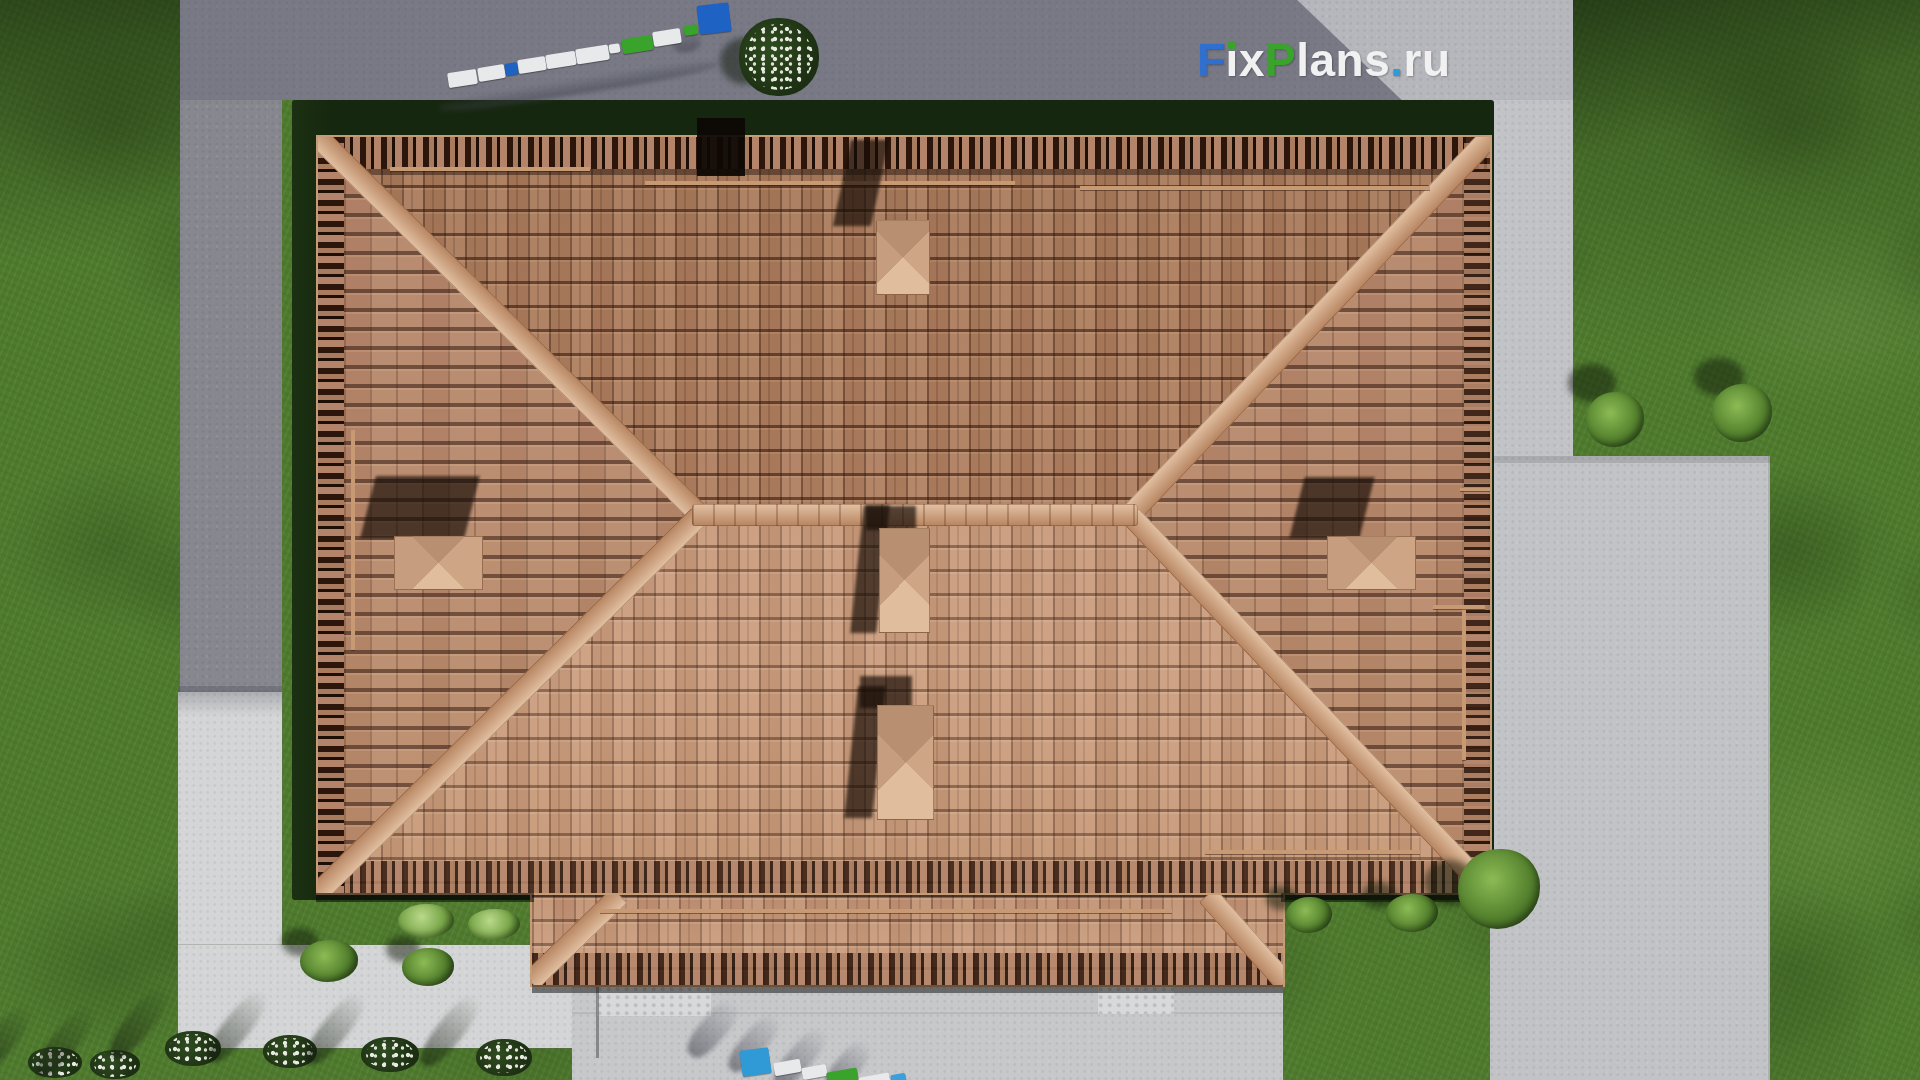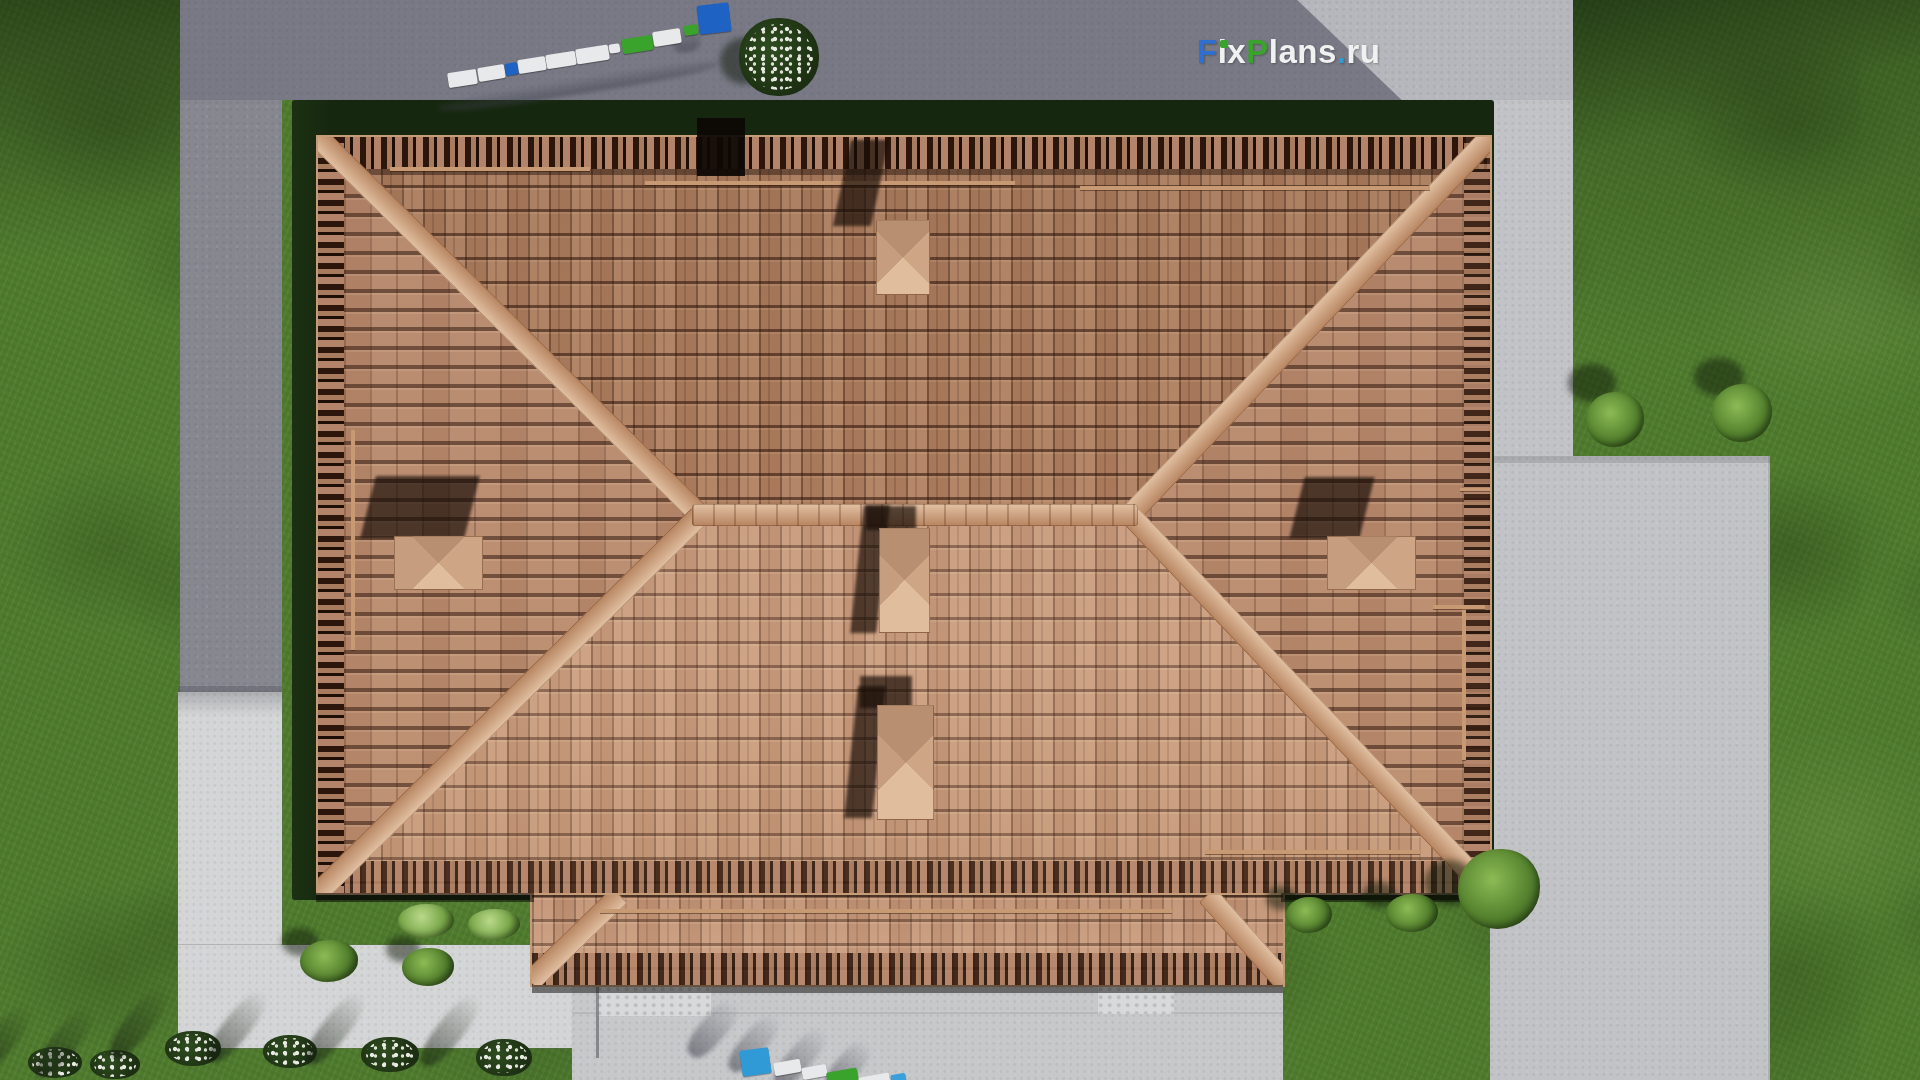--- a/index.html
+++ b/index.html
@@ -65,21 +65,21 @@
   .fbush::after{content:'';position:absolute;inset:8%;border-radius:50%;opacity:.95;
     background-image:radial-gradient(circle, #f3f4ee 0 1.6px, transparent 2.6px),
       radial-gradient(circle, #e8eadf 0 1.3px, transparent 2.1px);
     background-size:12px 10px, 9px 8px;background-position:0 0,5px 4px;}
   .fshd{position:absolute;width:26px;height:86px;border-radius:45%;
     background:linear-gradient(to top, rgba(20,30,16,.55), rgba(20,30,16,0));
     transform:rotate(38deg);filter:blur(2px);}
   .obj{position:absolute;border-radius:2px;box-shadow:0 1px 1px rgba(0,0,0,.35);}
   .streak{position:absolute;background:linear-gradient(to top, rgba(62,64,76,.55), rgba(62,64,76,0));
     transform:rotate(40deg);filter:blur(2px);border-radius:40%;}
-  #logo{position:absolute;left:1197px;top:33px;font-size:33px;font-weight:bold;letter-spacing:.5px;
+  #logo{position:absolute;left:1197px;top:33px;font-size:46px;font-weight:bold;letter-spacing:.5px;
     text-shadow:1px 1px 2px rgba(0,0,0,.28);white-space:nowrap;}
   #logo .wm-f{color:#2e6fd0;} #logo .wm-ix{color:#f1f1f2;position:relative;}
   #logo .wm-p{color:#3aa32c;} #logo .wm-lans{color:#f1f1f2;}
   #logo .wm-dot{color:#2e9bd6;} #logo .wm-ru{color:#f1f1f2;}
   #logo .wm-ix::before{content:'';position:absolute;left:2px;top:7px;width:8px;height:8px;background:#3aa32c;border-radius:2px;}
 </style>
 </head>
 <body>
 
 <div id="stage">

